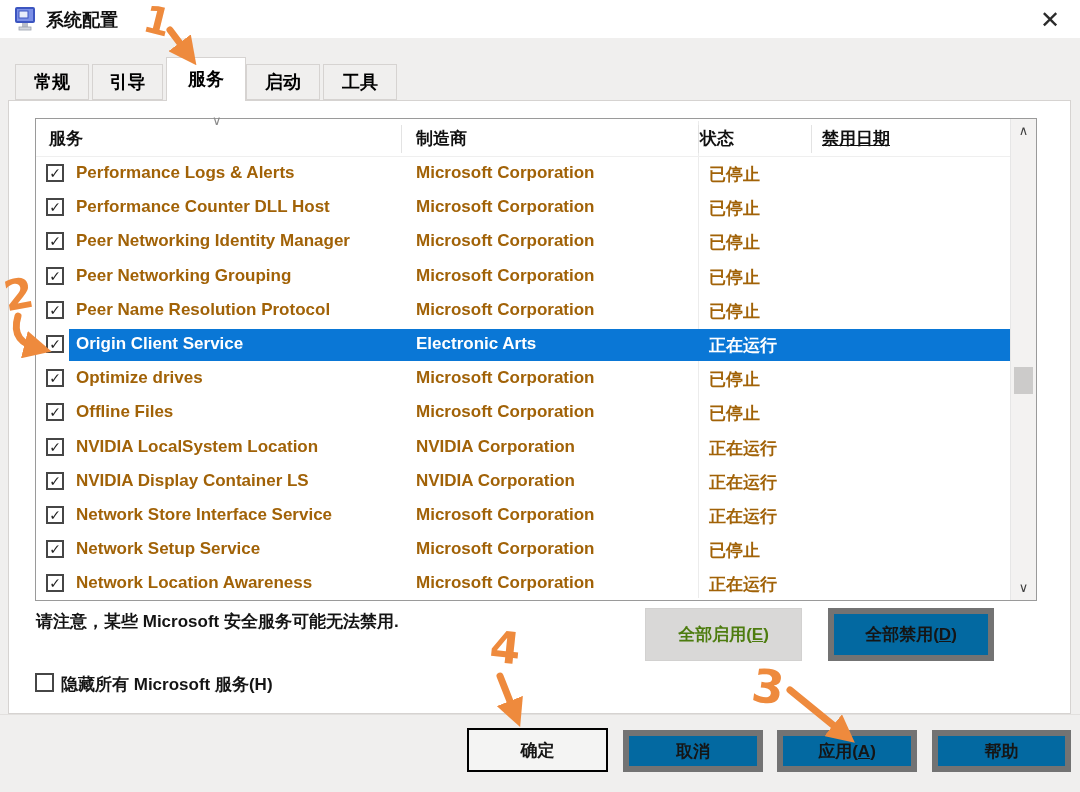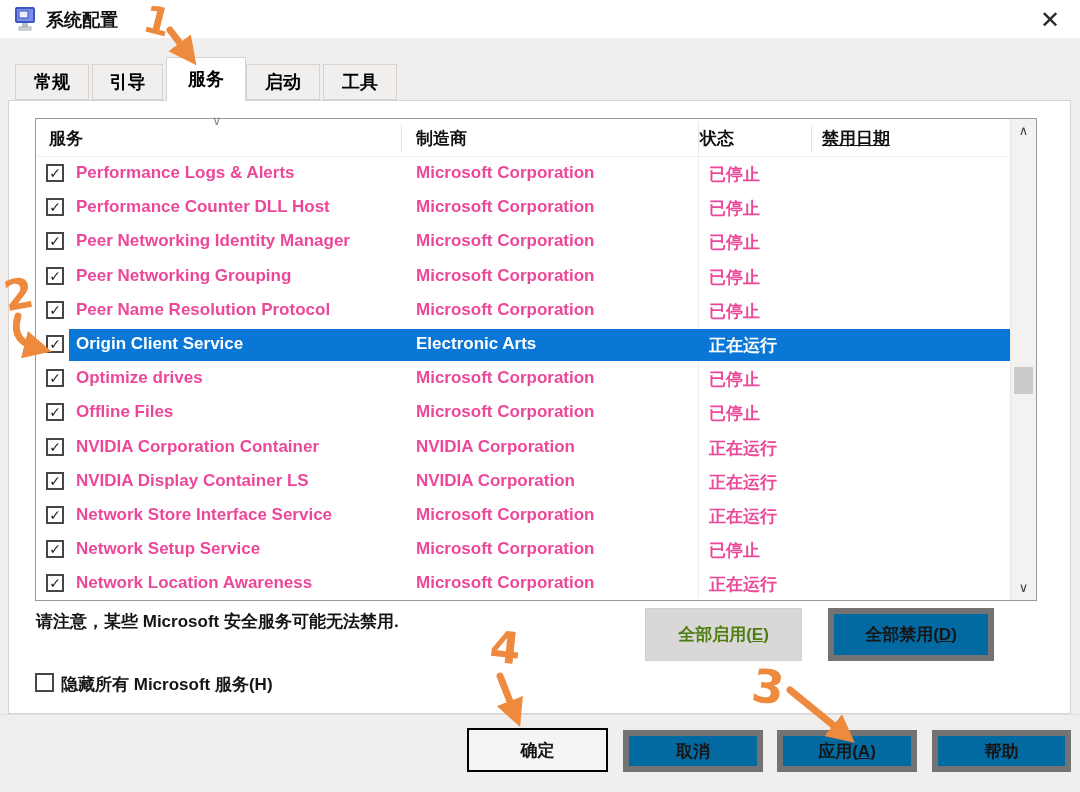--- a/index.html
+++ b/index.html
@@ -38,21 +38,21 @@
   .hl-0 { left:13px; } .hl-1 { left:380px; } .hl-2 { left:664px; } .hl-3 { left:786px;text-decoration:underline; }
   .hsep { position:absolute; top:6px; width:1px; height:28px; background:#e3e3e3; }
   .hs-0 { left:365px; } .hs-1 { left:662px; } .hs-2 { left:775px; }
   .sort-chevron { position:absolute; left:176px; top:-6px; font-size:13px; color:#8a8a8a; font-family:"DejaVu Sans",sans-serif; }
   .list-body { position:absolute; left:0; top:38px; right:26px; bottom:0; z-index:1; }
   .lrow { position:relative; height:34.2px; }
   .lrow .cb { position:absolute; left:10px; top:7px; width:18px; height:18px; border:2px solid #464646;
     background:#fff; z-index:3; text-align:center; }
   .lrow .cb .check { display:block; font-size:14px; line-height:14px; font-weight:700; color:#1f1f1f;
     font-family:"DejaVu Sans",sans-serif; }
-  .lrow .cell { position:absolute; top:6px; font-size:17px; font-weight:600; color:#ec4899; white-space:nowrap; z-index:2; }
+  .lrow .cell { position:absolute; top:6px; font-size:17px; font-weight:600; color:#a16207; white-space:nowrap; z-index:2; }
   .c-name { left:40px; } .c-vendor { left:380px; } .c-status { left:673px; }
   .lrow.selected::before { content:""; position:absolute; left:33px; right:0; top:1px; bottom:1px;
     background:#0a77d6; z-index:1; }
   .lrow.selected .cell { color:#ffffff; }
   
   .scrollbar { position:absolute; top:0; right:0; width:26px; height:100%; background:#f3f2f1;
     border-left:1px solid #e6e6e6; z-index:4; }
   .sb-btn { position:absolute; left:0; width:100%; height:24px; text-align:center; color:#3f3f3f;
     font-size:13px; line-height:24px; font-family:"DejaVu Sans",sans-serif; }
   .sb-up { top:0; } .sb-down { bottom:0; }
@@ -197,21 +197,21 @@
           </span>
     <span class="cell c-name">Offline Files</span>
     <span class="cell c-vendor">Microsoft Corporation</span>
     <span class="cell c-status">已停止</span>
   </div>
 
   <div class="lrow">
     <span class="cb">
             <span class="check">✓</span>
           </span>
-    <span class="cell c-name">NVIDIA Corporation Container</span>
+    <span class="cell c-name">NVIDIA LocalSystem Location</span>
     <span class="cell c-vendor">NVIDIA Corporation</span>
     <span class="cell c-status">正在运行</span>
   </div>
 
   <div class="lrow">
     <span class="cb">
             <span class="check">✓</span>
           </span>
     <span class="cell c-name">NVIDIA Display Container LS</span>
     <span class="cell c-vendor">NVIDIA Corporation</span>

